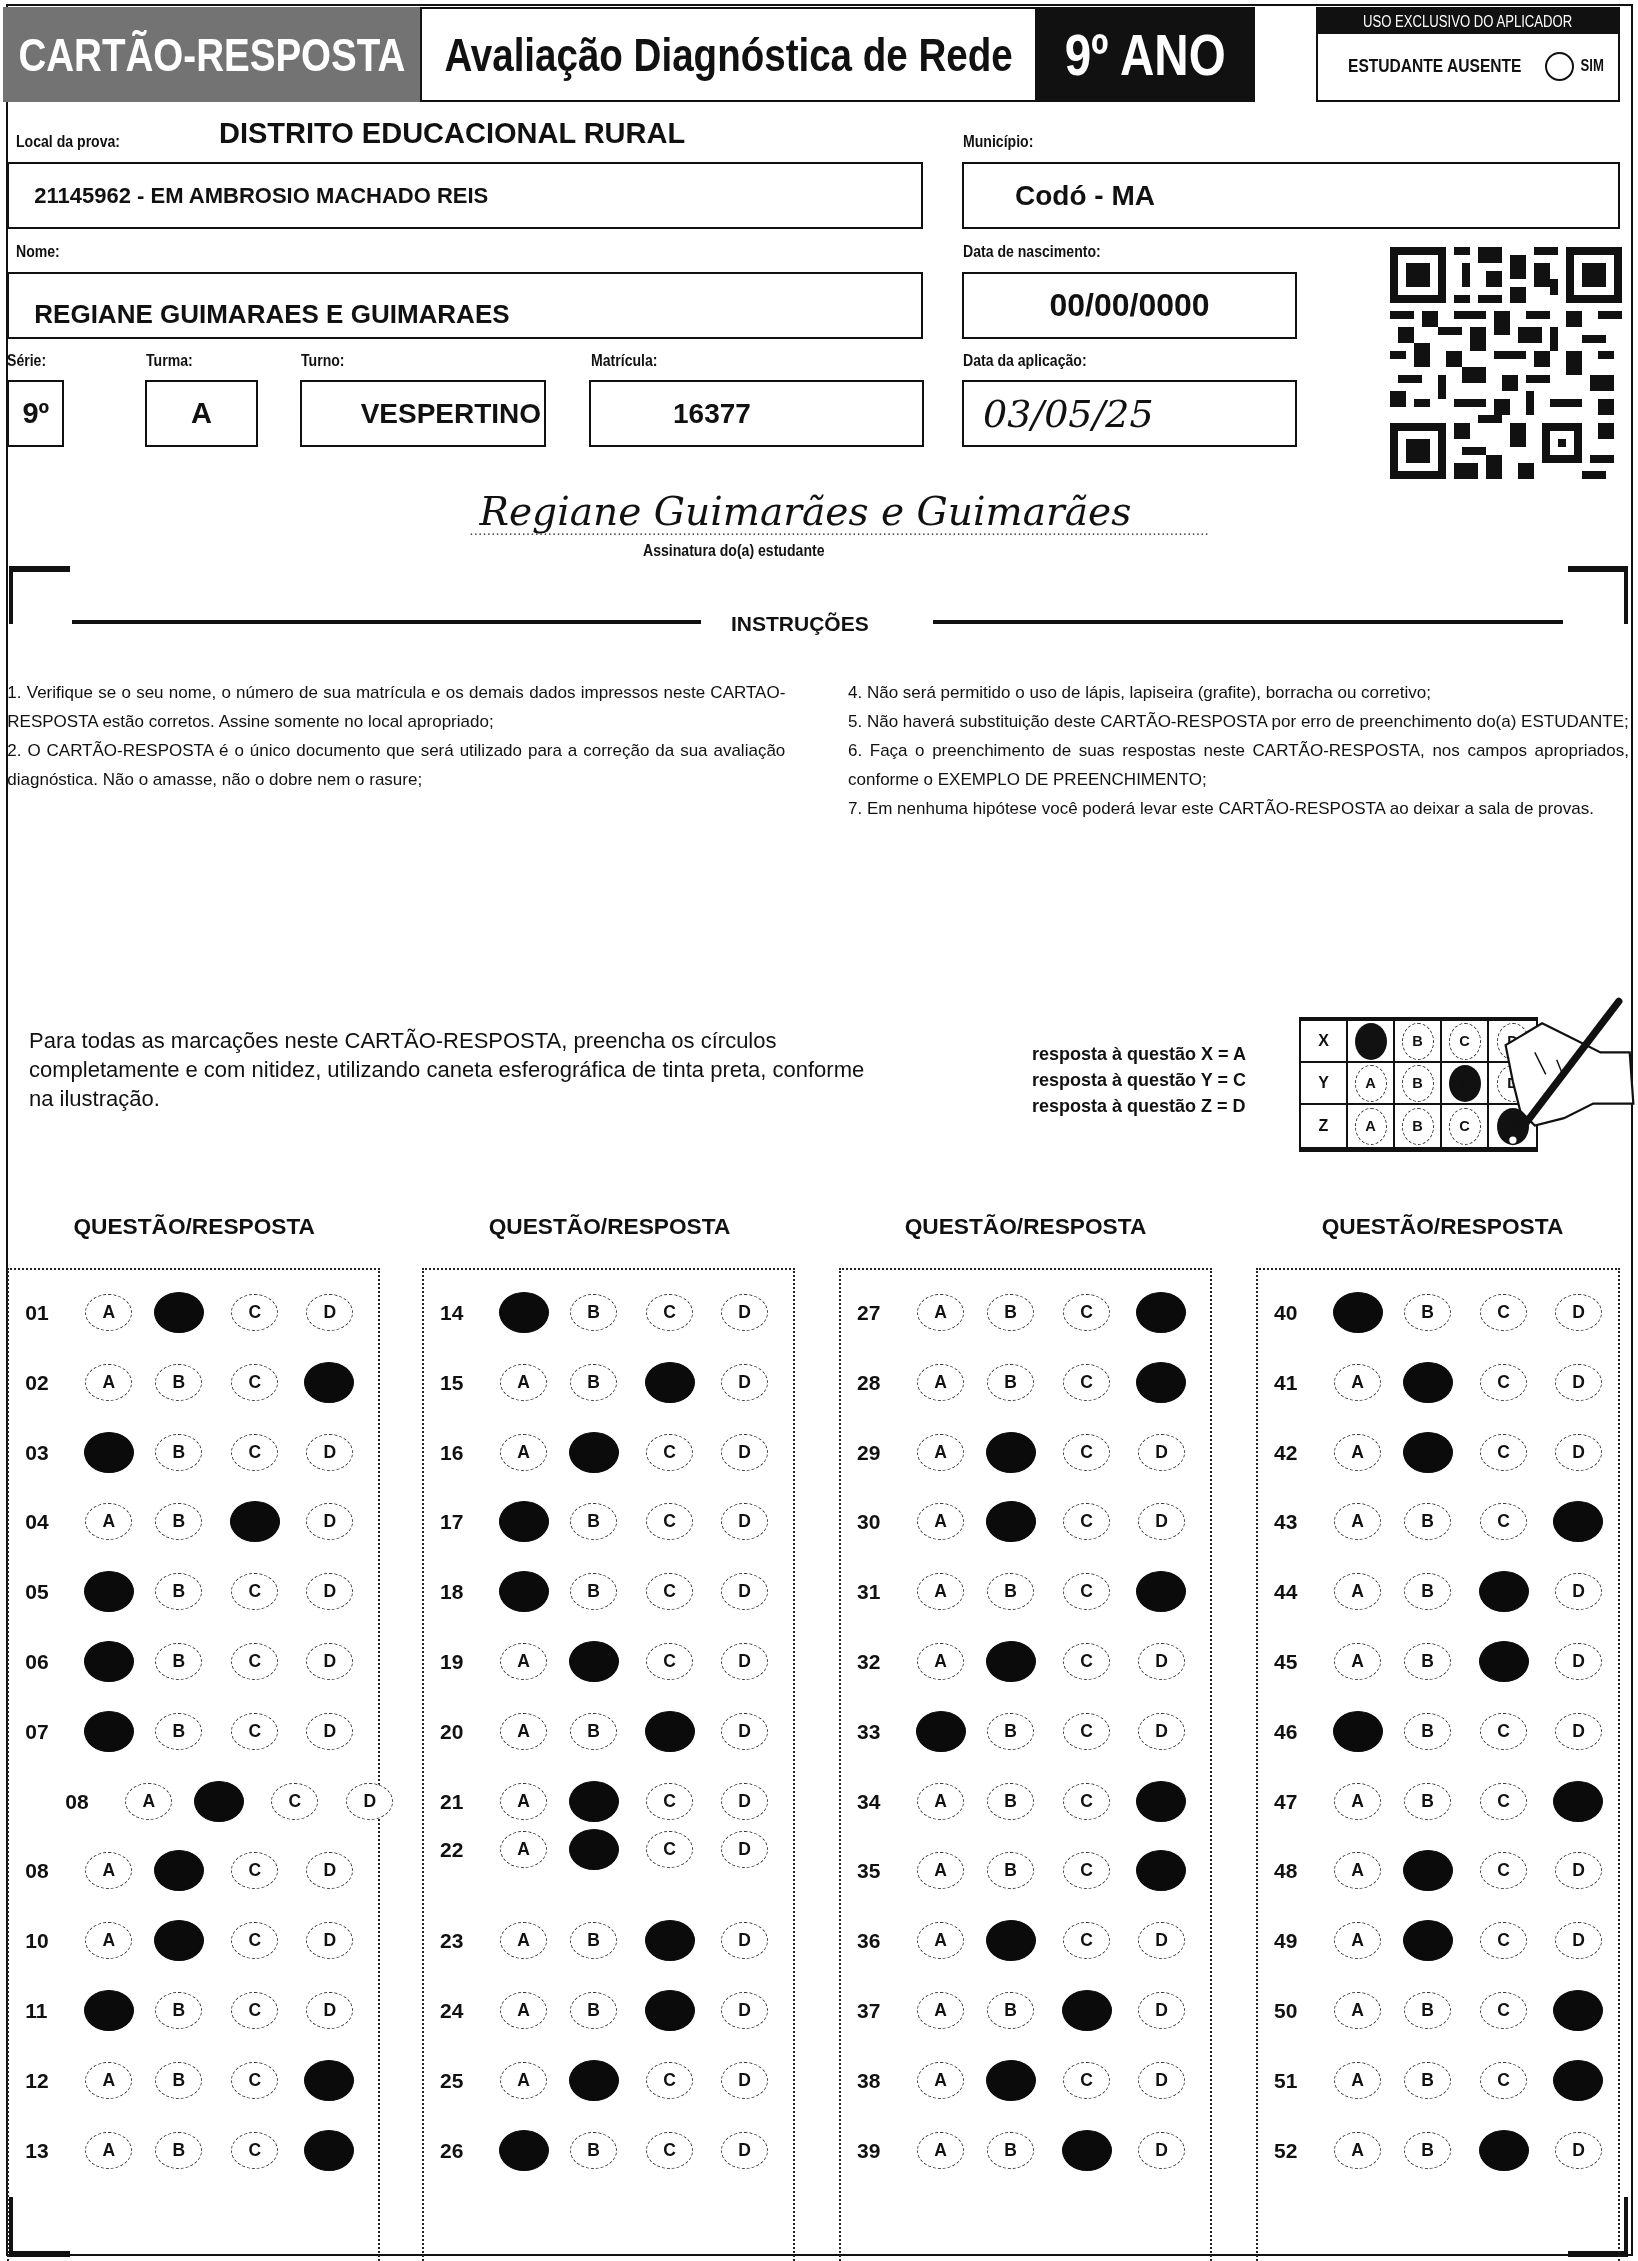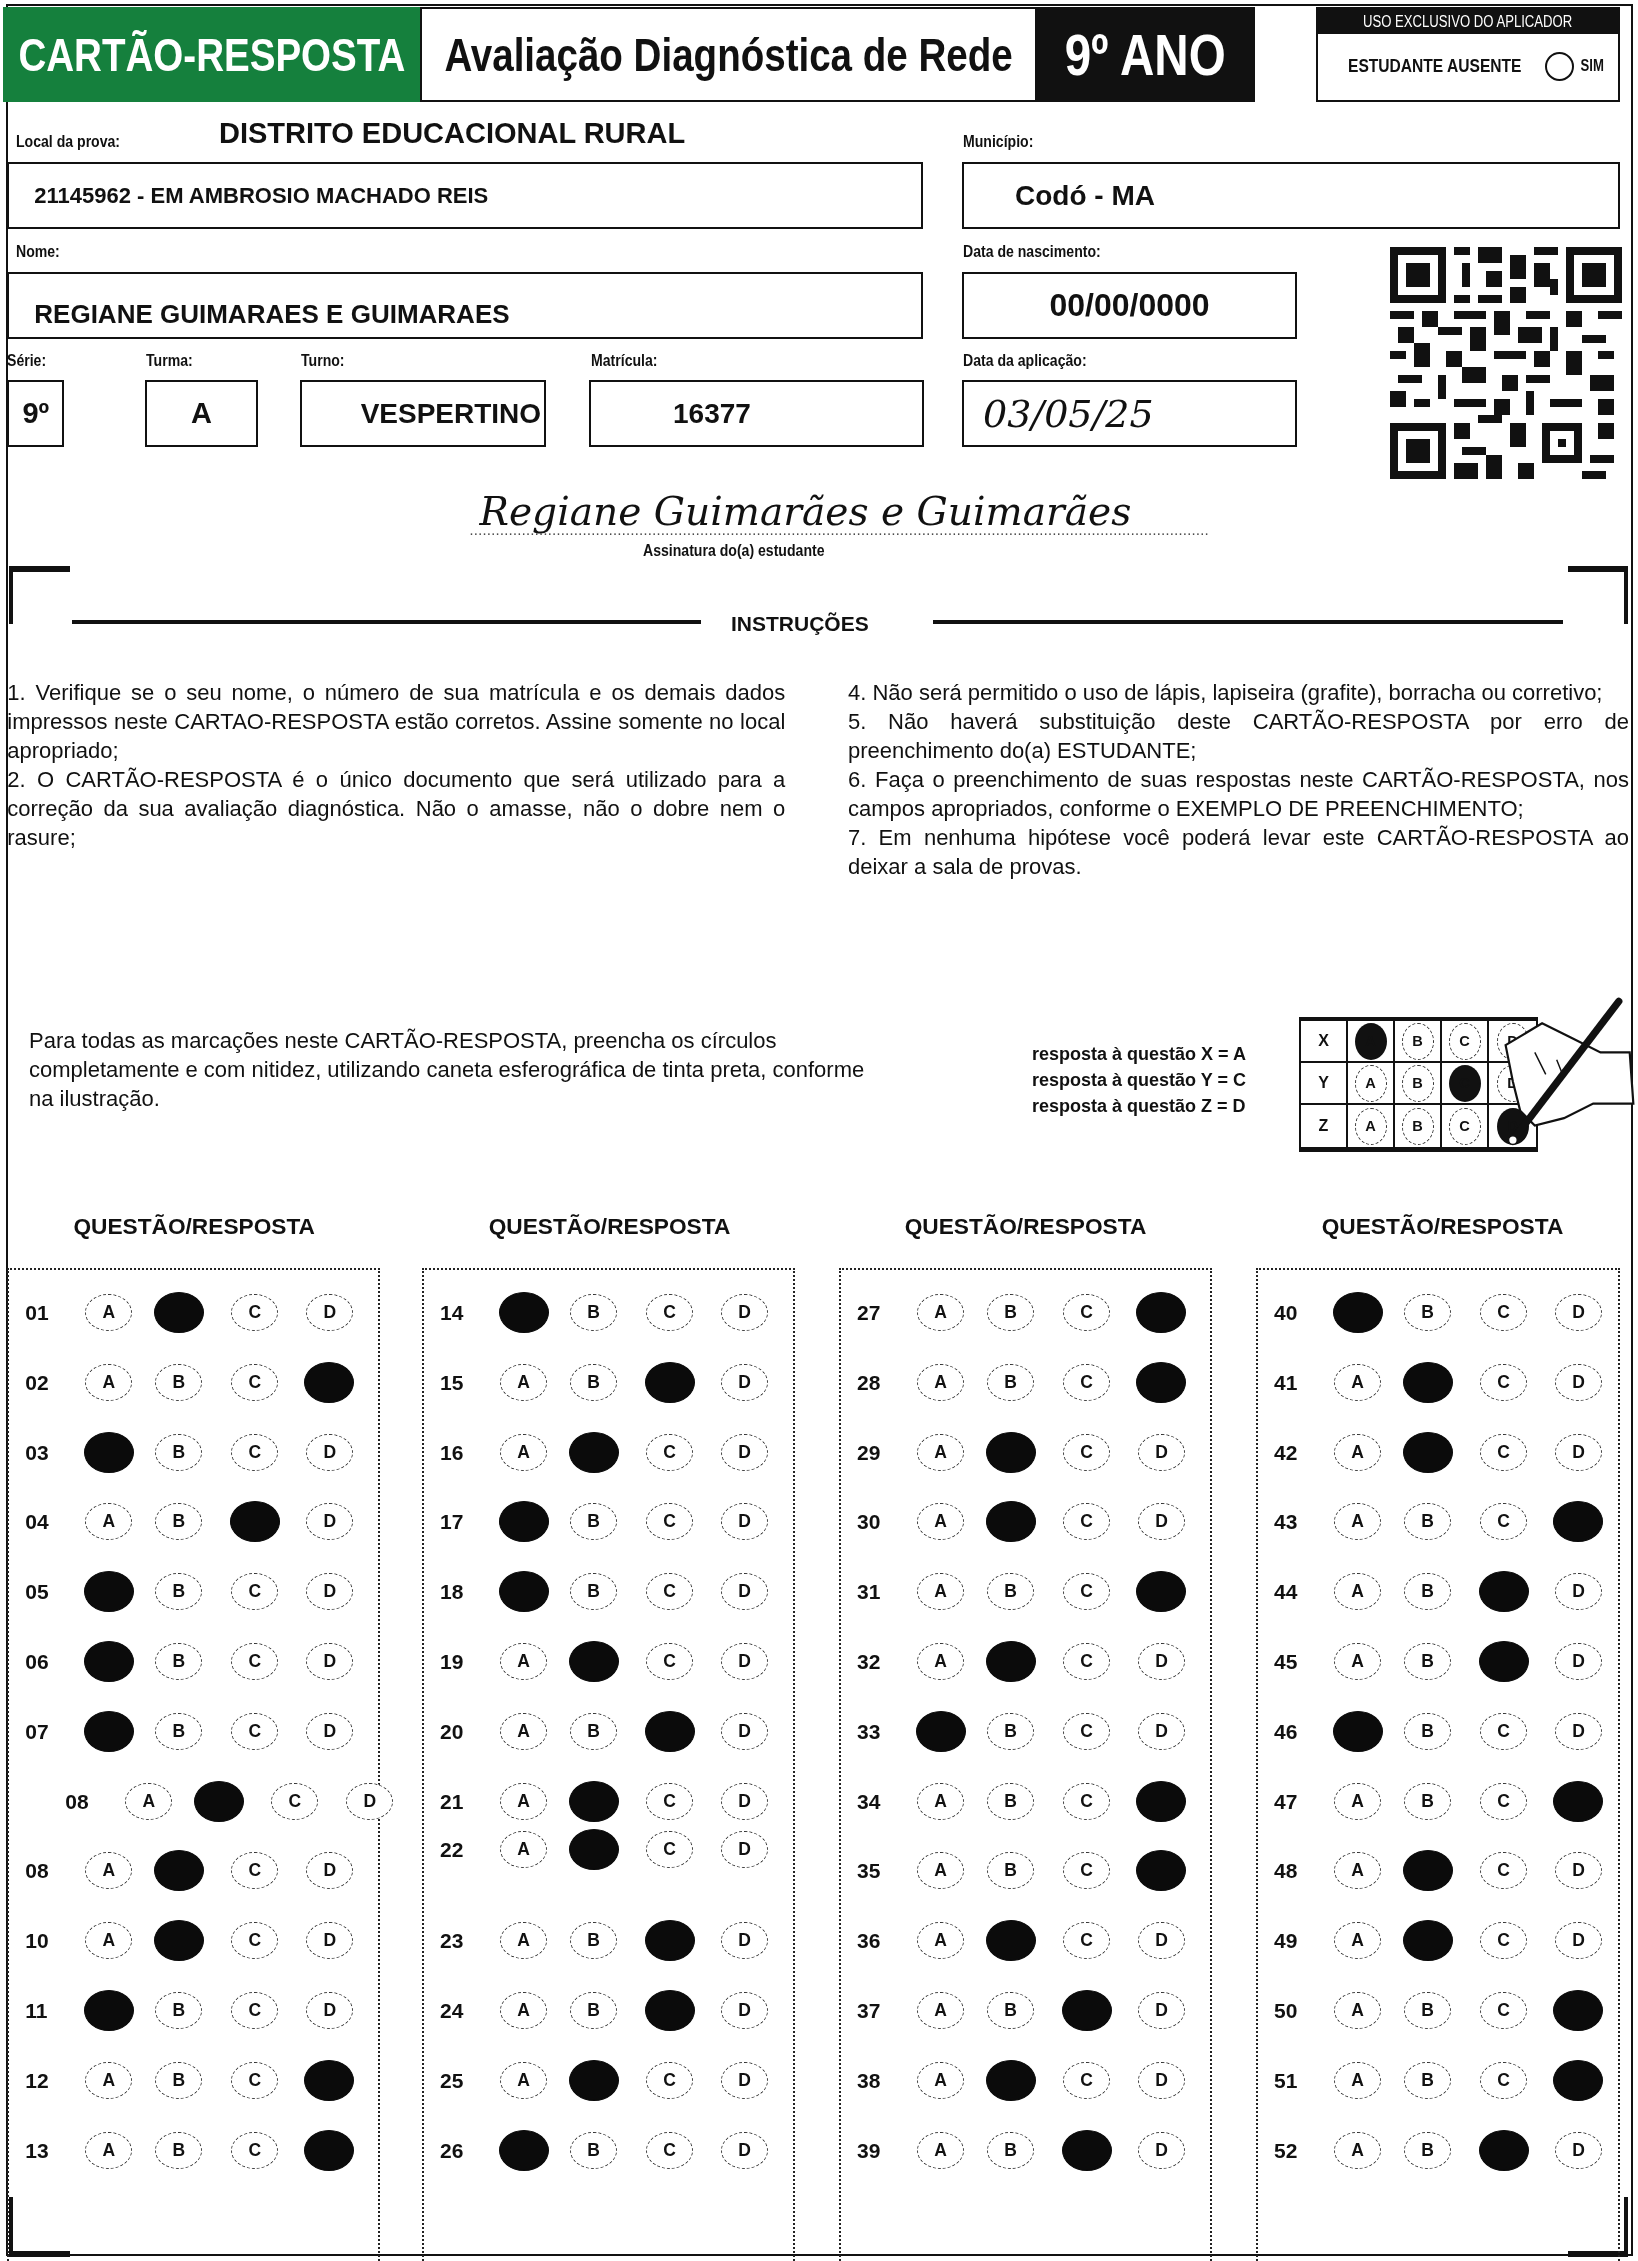--- a/index.html
+++ b/index.html
@@ -1,19 +1,19 @@
 <!DOCTYPE html>
 <html style="font-size:11.7px"><head>
 <meta charset="utf-8">
 <style>
   * { box-sizing: border-box; margin: 0; padding: 0; }
   html, body { width: 1639px; height: 2261px; background: #ffffff; overflow: hidden; }
   body { position: relative; font-family: "Liberation Sans", sans-serif; color: #111; }
   .page { position: absolute; left: 5.8px; top: 4.4px; width: 1627px; height: 2252px; border: 2.9px solid #111; }
-  .hdr-title-wrap { position: absolute; left: 2.9px; top: 7.3px; width: 417px; height: 95px; background: #15803d; display:flex; align-items:center; justify-content:center; }
+  .hdr-title-wrap { position: absolute; left: 2.9px; top: 7.3px; width: 417px; height: 95px; background: #737373; display:flex; align-items:center; justify-content:center; }
   .hdr-eval-wrap { position: absolute; left: 420px; top: 7.3px; width: 617px; height: 95px; border: 2.9px solid #111; display:flex; align-items:center; justify-content:center; }
   .hdr-grade-wrap { position: absolute; left: 1036px; top: 7.3px; width: 219px; height: 95px; background: #111; display:flex; align-items:center; justify-content:center; }
   .t-cond { display:inline-block; font-weight:700; white-space:nowrap; transform: scaleX(0.82); }
   .hdr-title-text { color:#fff; font-size: 47px; }
   .hdr-eval-text { color:#111; font-size: 47px; }
   .hdr-grade-text { color:#fff; font-size: 58px; }
   .applicator { position: absolute; left: 1316px; top: 7.3px; width: 304px; height: 95px; border: 2.9px solid #111; }
   .applicator .cap { background:#111; color:#fff; height: 25px; display:flex; align-items:center; justify-content:center; font-size: 16px; }
   .applicator .body { height: 64px; display:flex; align-items:center; justify-content:center; gap: 4.4px; font-size: 19px; font-weight:700; }
   .applicator .circle { width: 29px; height: 29px; border: 2.2px solid #111; border-radius: 50%; display:inline-block; }
@@ -26,21 +26,21 @@
   .qr { position:absolute; left: 1390px; top: 247px; width: 232px; height: 232px; }
 
   .signature { position:absolute; left: 468px; top: 479px; width: 745px; height: 58px; }
   .sig-label { position:absolute; left: 643px; top: 542px; font-size: 16px; font-weight:700; transform: scaleX(0.88); transform-origin:left; }
 
   
   .corner { position:absolute; background:#111; }
 
   .instr-title { position:absolute; left: 731px; top: 612px; font-size: 21px; font-weight:700; }
   .instr-line { position:absolute; top: 620px; height: 3.7px; background:#111; }
-  .instr-col { position:absolute; top: 678px; font-size: 22px; line-height: 29px; text-align: justify; }
+  .instr-col { position:absolute; top: 678px; font-size: 17px; line-height: 29px; text-align: justify; }
   .instr-col p { margin: 0; }
 
   .fill-text { position:absolute; left: 29px; top: 1026px; width: 848px; font-size: 22px; line-height: 29px; }
   .example-labels { position:absolute; left: 1032px; top: 1041px; font-size: 18px; line-height: 26px; font-weight:700; }
   .example-grid { position:absolute; left: 1299px; top: 1017px; border: 2.9px solid #111; border-top-width: 4.4px; border-bottom-width: 5.8px; }
   .ex-row { display:flex; height: 42px; border-bottom: 2.9px solid #111; }
   .ex-row:last-child { border-bottom: none; }
   .ex-cell { width: 47px; display:flex; align-items:center; justify-content:center; border-right: 2.2px solid #111; font-weight:700; font-size: 16px; }
   .ex-cell:last-child { border-right: none; }
   .ex-bub { width: 32px; height: 37px; border: 1.5px dashed #333; border-radius: 50%; display:flex; align-items:center; justify-content:center; font-size: 14.6px; font-weight: 700; }

